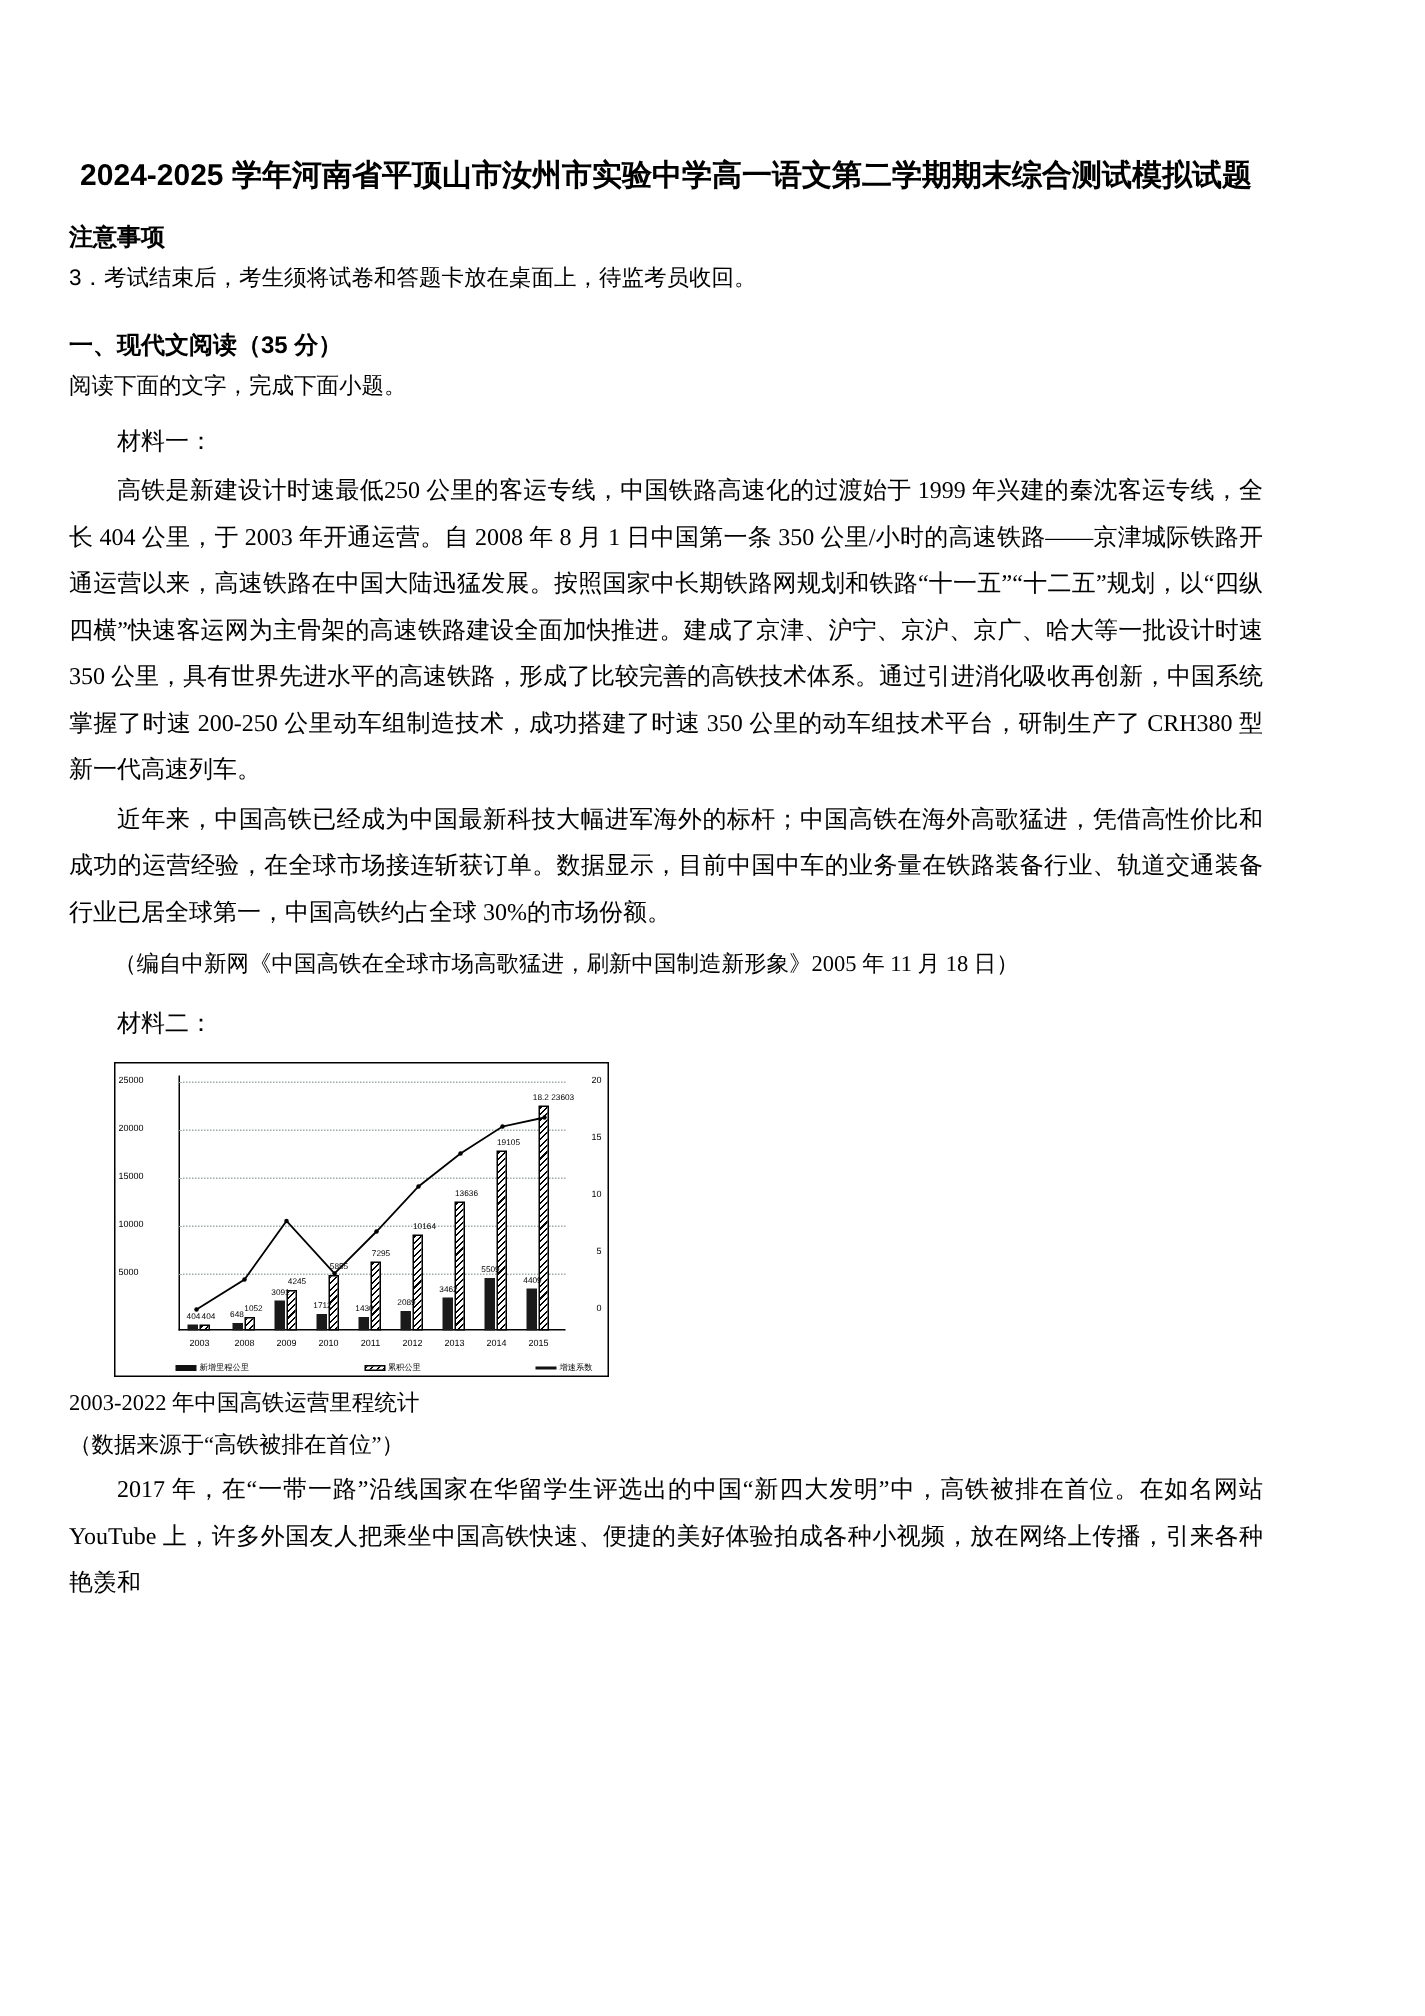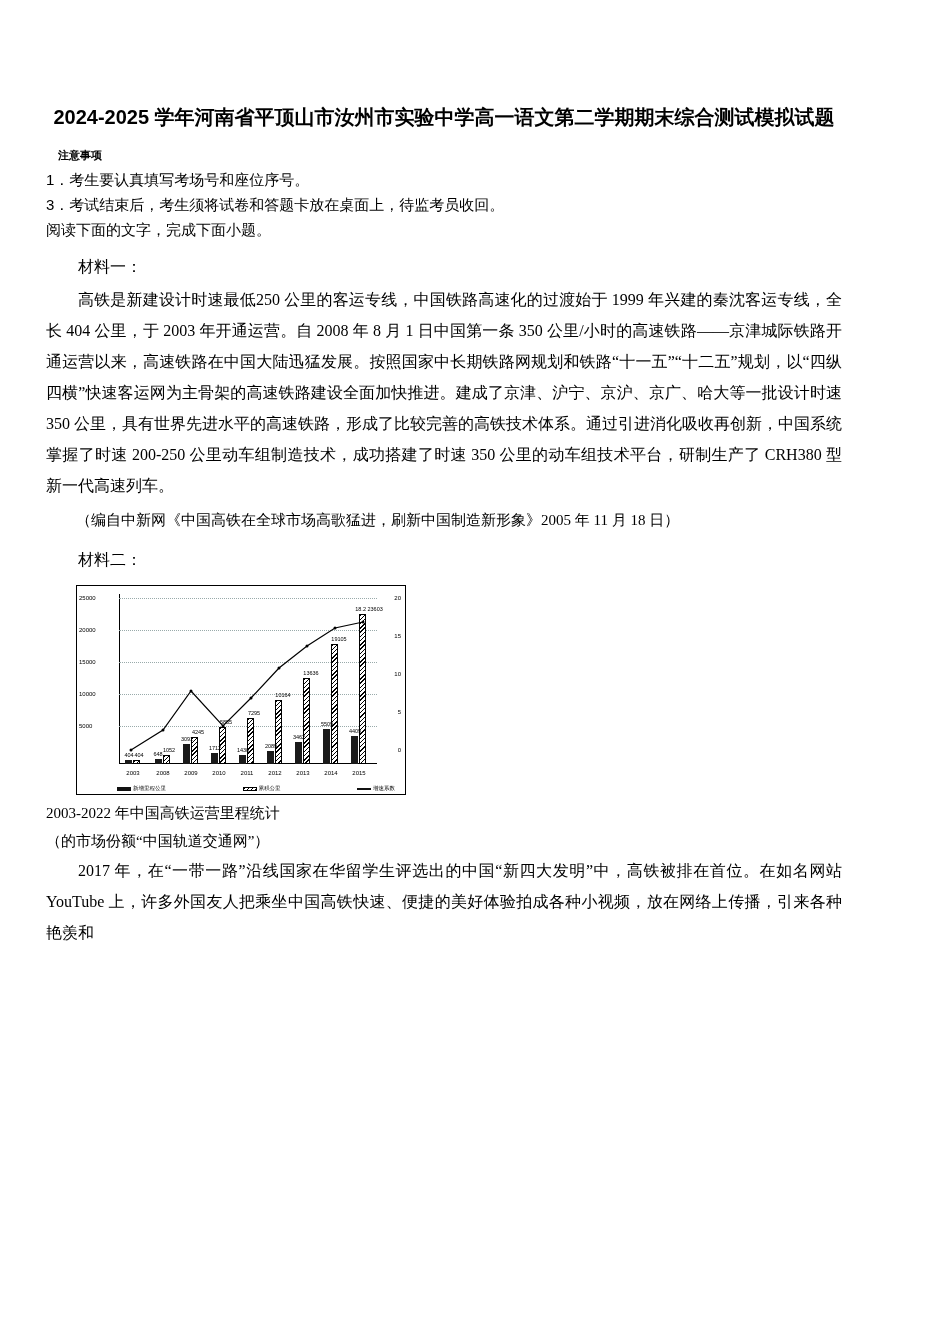--- a/index.html
+++ b/index.html
@@ -25,22 +25,22 @@
     font-weight: bold;
     font-size: 20px;
     line-height: 34px;
     text-align: center;
     margin: 0 0 6px 0;
     letter-spacing: 0px;
   }
   .notice-head {
     font-family: "Liberation Sans", sans-serif;
     font-weight: bold;
-    font-size: 11px;
-    margin: 14px 0 4px 12px;
+    font-size: 16px;
+    margin: 14px 0 4px 0;
   }
   .notice-line {
     font-family: "Liberation Sans", sans-serif;
     font-size: 15px;
     line-height: 25px;
     margin: 0;
     text-align: justify;
   }
   .section-head {
     font-family: "Liberation Sans", sans-serif;
@@ -196,27 +196,28 @@
   }
 </style>
 </head>
 <body>
 
 <div class="page">
 
   <h1 class="doc-title">2024-2025 学年河南省平顶山市汝州市实验中学高一语文第二学期期末综合测试模拟试题</h1>
 
   <div class="notice-head">注意事项</div>
-  <p class="notice-line">1．考生要认真填写考场号和座位序号。</p>
   <p class="notice-line">3．考试结束后，考生须将试卷和答题卡放在桌面上，待监考员收回。</p>
 
+  <div class="section-head">一、现代文阅读（35 分）</div>
   <p class="plain">阅读下面的文字，完成下面小题。</p>
 
   <p class="mat-label">材料一：</p>
   <p class="body-par">高铁是新建设计时速最低250 公里的客运专线，中国铁路高速化的过渡始于 1999 年兴建的秦沈客运专线，全长 404 公里，于 2003 年开通运营。自 2008 年 8 月 1 日中国第一条 350 公里/小时的高速铁路——京津城际铁路开通运营以来，高速铁路在中国大陆迅猛发展。按照国家中长期铁路网规划和铁路“十一五”“十二五”规划，以“四纵四横”快速客运网为主骨架的高速铁路建设全面加快推进。建成了京津、沪宁、京沪、京广、哈大等一批设计时速 350 公里，具有世界先进水平的高速铁路，形成了比较完善的高铁技术体系。通过引进消化吸收再创新，中国系统掌握了时速 200-250 公里动车组制造技术，成功搭建了时速 350 公里的动车组技术平台，研制生产了 CRH380 型新一代高速列车。</p>
+  <p class="body-par">近年来，中国高铁已经成为中国最新科技大幅进军海外的标杆；中国高铁在海外高歌猛进，凭借高性价比和成功的运营经验，在全球市场接连斩获订单。数据显示，目前中国中车的业务量在铁路装备行业、轨道交通装备行业已居全球第一，中国高铁约占全球 30%的市场份额。</p>
   <p class="source-par">（编自中新网《中国高铁在全球市场高歌猛进，刷新中国制造新形象》2005 年 11 月 18 日）</p>
 
   <p class="mat-label">材料二：</p>
 
   <div class="chart-wrap">
     <div class="chart-box">
 
       <div class="ytick" style="top:12px;">25000</div>
       <div class="ytick" style="top:44px;">20000</div>
       <div class="ytick" style="top:76px;">15000</div>
@@ -310,17 +311,17 @@
 
       <div class="legend">
         <span class="it"><span class="sw sw-dark"></span><span>新增里程公里</span></span>
         <span class="it"><span class="sw sw-hatch"></span><span>累积公里</span></span>
         <span class="it"><span class="sw sw-line"></span><span>增速系数</span></span>
       </div>
     </div>
   </div>
 
   <p class="caption">2003-2022 年中国高铁运营里程统计</p>
-  <p class="caption2">（的市场份额“中国轨道交通网”）</p>
+  <p class="caption2">（数据来源于“高铁被排在首位”）</p>
 
   <p class="body-par">2017 年，在“一带一路”沿线国家在华留学生评选出的中国“新四大发明”中，高铁被排在首位。在如名网站 YouTube 上，许多外国友人把乘坐中国高铁快速、便捷的美好体验拍成各种小视频，放在网络上传播，引来各种艳羡和</p>
 
 </div>
 
 </body></html>

